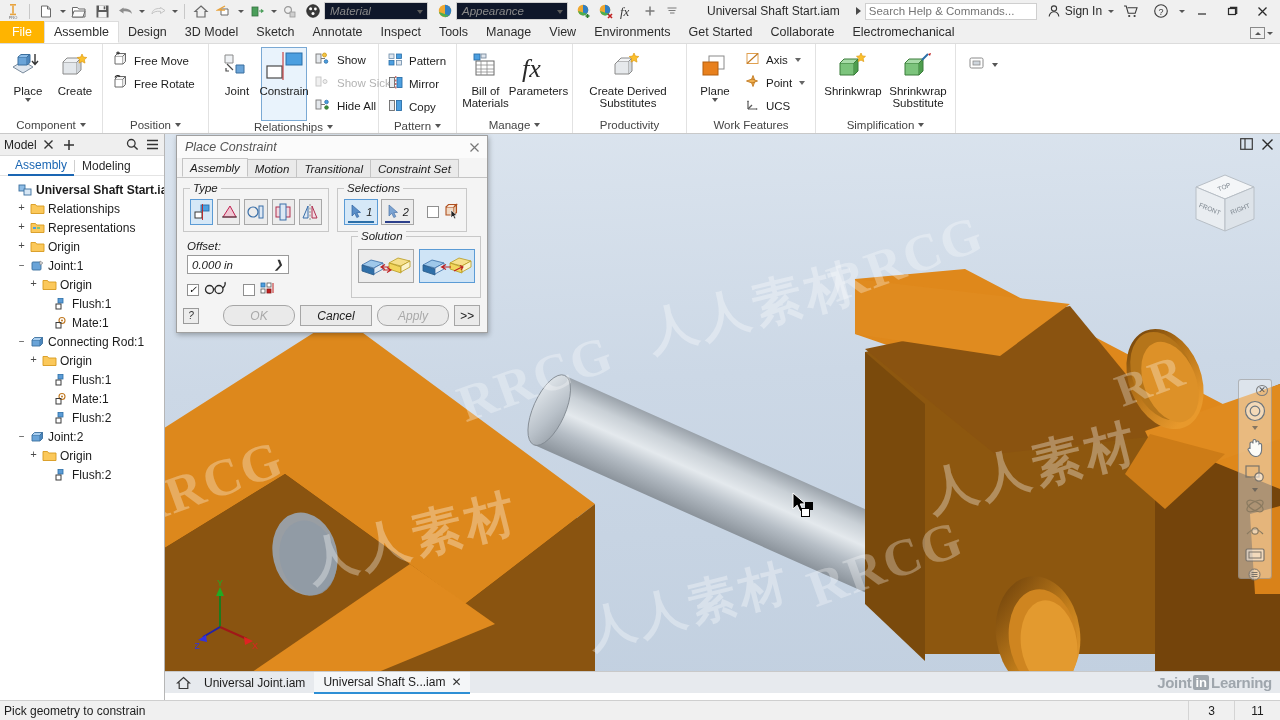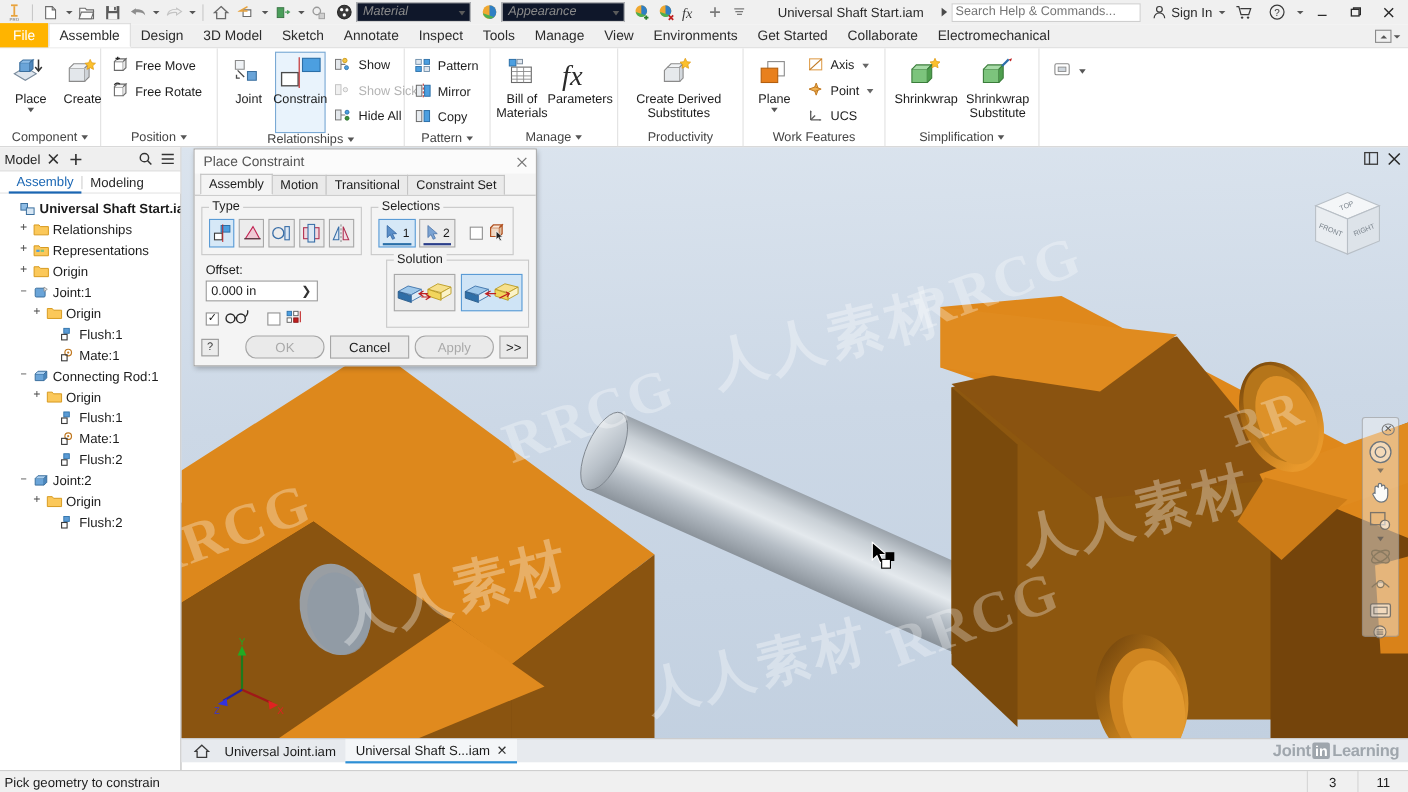--- a/index.html
+++ b/index.html
@@ -164,20 +164,21 @@
   .axis-tripod { position:absolute; left:30px; bottom:22px; width:60px; height:70px; }
 
   .cursor-ptr { position:absolute; left:626px; top:358px; width:26px; height:26px; pointer-events:none;}
 
   
   .dialog {
     position:absolute; left:176px; top:135px; width:312px;
     background:#f4f4f4; border:1px solid #a0a0a0;
     box-shadow:1px 2px 5px rgba(0,0,0,0.28);
     font-size:12px;
+    font-style:italic;
   }
   .dlg-title {
     height:22px; background:#fbfbfb; display:flex; align-items:center;
     padding:0 4px 0 8px; color:#555; font-size:12.5px;
   }
   .dlg-close { margin-left:auto; width:18px; height:18px; display:flex; align-items:center; justify-content:center; color:#666; font-size:13px; }
   .dlg-tabs { display:flex; align-items:flex-end; height:19px; padding-left:5px; background:#f4f4f4; }
   .dtab { height:18px; padding:0 7px; font-size:11.5px; color:#1c1c1c; display:flex; align-items:center;
           border:1px solid #c4c4c4; border-bottom:none; background:#eaeaea; margin-right:-1px; cursor:default;}
   .dtab.active { background:#f4f4f4; height:19px; border-bottom:1px solid #f4f4f4; position:relative; z-index:2;}
@@ -430,21 +431,21 @@
     <div class="rtab">Collaborate</div>
     <div class="rtab">Electromechanical</div>
     <div class="rt-right">
       <div class="mini-box"></div>
       <span class="qcaret"></span>
     </div>
   </div>
 
   <div class="ribbon">
 
-    <div class="rpanel" style="width:92px">
+    <div class="rpanel" style="width:103px">
       <div class="rpanel-body">
         <div class="bigbtn">
           <div class="ic">
             <svg width="36" height="33" viewBox="0 0 36 33">
                 <path d="M3 16 l10-6 l10 6 l-10 6 z" fill="#dfe6ee" stroke="#7a8b9c" stroke-width="1"></path>
                 <path d="M8 6 h9 v8 h-9z" fill="#6aa4d8" stroke="#3b6f9e" stroke-width="1"></path>
                 <path d="M8 6 l3-2.5 h9 l-3 2.5" fill="#8dbde8" stroke="#3b6f9e" stroke-width="1"></path>
                 <path d="M17 6 l3-2.5 v8 l-3 2.5" fill="#4d86bd" stroke="#3b6f9e" stroke-width="1"></path>
                 <path d="M25 3 v10 M22 10 l3 3.5 l3-3.5" stroke="#333" stroke-width="1.4" fill="none"></path>
               </svg>

